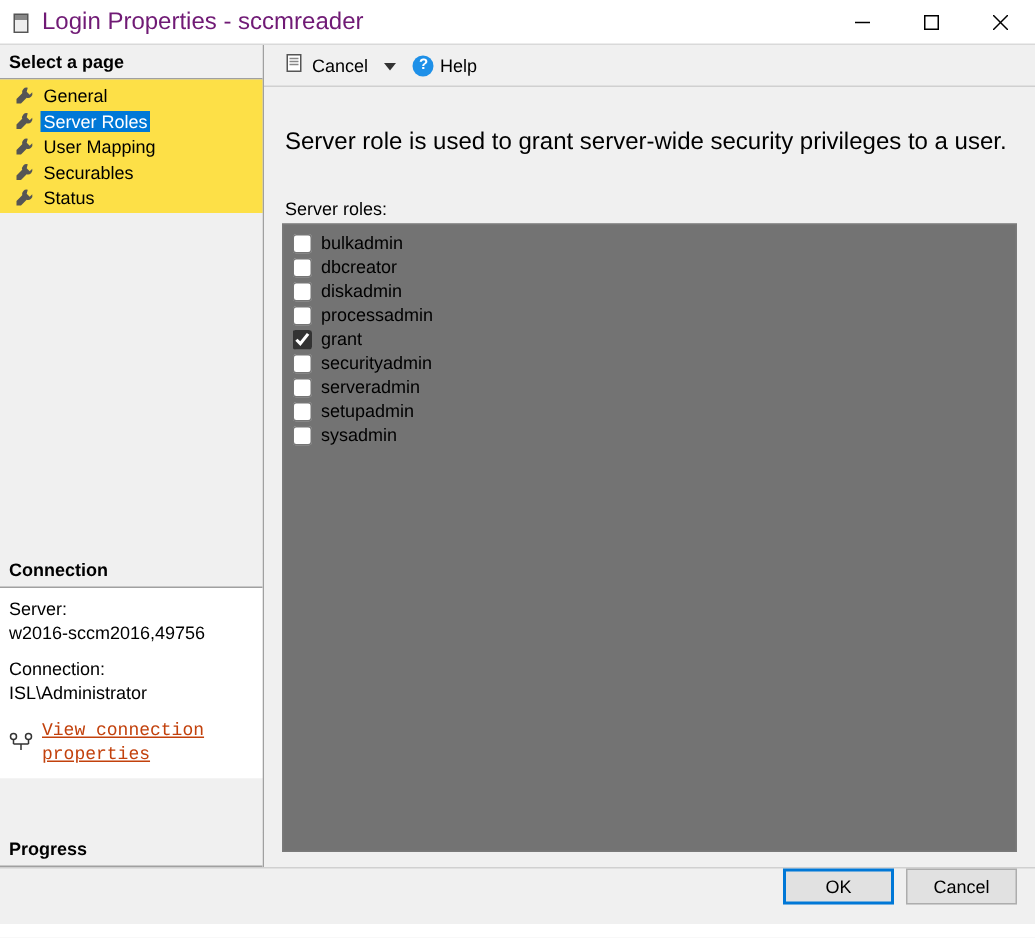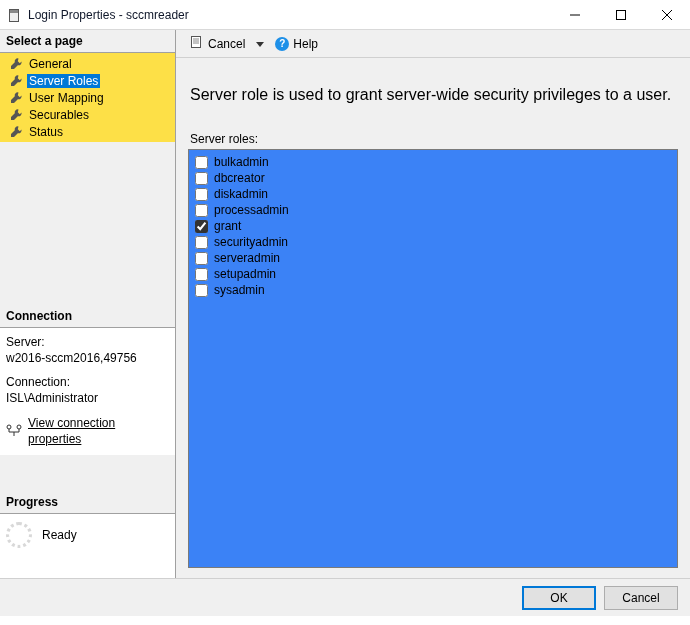--- a/index.html
+++ b/index.html
@@ -3,21 +3,21 @@
 <meta charset="utf-8">
 <style>
   * { box-sizing: border-box; font-family: "Segoe UI", Tahoma, sans-serif; }
   html, body { margin: 0; padding: 0; }
   body { width: 690px; height: 625px; background: #fff; font-size: 12px; color: #000; }
 
   
   .titlebar { height: 30px; border-bottom: 1px solid #d9d9d9; display: flex; align-items: center; padding: 0 0 0 8px; }
   .titlebar .app-icon { width: 12px; height: 14px; margin-right: 8px; display: inline-block; position: relative; }
   .titlebar .app-icon::before { content: ""; position: absolute; left: 1px; top: 1px; width: 8px; height: 11px; border: 1px solid #555; background: linear-gradient(#888 0 30%, #eee 30% 100%); }
-  .titlebar .title { flex: 1; font-size: 12px; color: #0f172a; }
+  .titlebar .title { flex: 1; font-size: 16px; color: #701a75; }
   .winbtns { display: flex; height: 100%; }
   .winbtn { width: 46px; display: flex; align-items: center; justify-content: center; }
   .winbtn svg { display: block; }
 
   
   .client { display: flex; height: 548px; }
   .leftcol { width: 176px; display: flex; flex-direction: column; border-right: 1px solid #a0a0a0; background: #f0f0f0; }
   .panel-head { background: #f0f0f0; border-bottom: 1px solid #a0a0a0; padding: 4px 6px; font-weight: bold; font-size: 12px; }
   .panel-body { background: #fde047; flex: 0 0 auto; }
   .page-list { padding: 2px 0; }
@@ -25,41 +25,41 @@
   .page-item .wrench { width: 13px; height: 13px; margin-right: 4px; flex: 0 0 auto; }
   .page-item .lbl { padding: 0 2px; }
   .page-item.selected .lbl { background: #0078d7; color: #fff; }
 
   .sp-filler { flex: 1; background: #f0f0f0; }
 
   .conn-body { background: #fff; padding: 6px 6px 8px 6px; font-size: 12px; line-height: 1.35; }
   .conn-body .row { margin-bottom: 8px; }
   .conn-link-row { display: flex; align-items: center; gap: 6px; margin-top: 2px; }
   .conn-link-row .net-icon { width: 16px; height: 14px; flex: 0 0 auto; }
-  .conn-link { color: #000000; text-decoration: underline; cursor: pointer; }
+  .conn-link { color: #c2410c; text-decoration: underline; cursor: pointer; font-family: Liberation Mono, monospace; }
 
   .progress-body { background: #fff; padding: 8px 6px 30px 6px; display: flex; align-items: center; gap: 10px; }
   .spinner { width: 26px; height: 26px; border: 3px dotted #d8d8d8; border-radius: 50%; }
 
   
   .rightcol { flex: 1; display: flex; flex-direction: column; background: #f0f0f0; }
   .toolbar { height: 28px; border-bottom: 1px solid #d0d0d0; display: flex; align-items: center; padding: 0 10px; gap: 6px; background: #f0f0f0; }
   .toolbar .tb-btn { display: flex; align-items: center; gap: 4px; padding: 2px 4px; cursor: default; }
   .tb-sep-arrow { width: 10px; display:flex; align-items:center; justify-content:center; }
   .help-icon { width: 14px; height: 14px; border-radius: 50%; background: #1e90e8; color: #fff; font-size: 10px; font-weight: bold; display: flex; align-items: center; justify-content: center; }
 
   .content { flex: 1; padding: 10px 12px 10px 12px; background: #f0f0f0; display: flex; flex-direction: column; }
   .desc { font-size: 16px; margin: 18px 0 28px 2px; }
   .lbl-roles { margin: 0 0 3px 2px; }
-  .roles-box { flex: 1; background: #3b82f6; border: 1px solid #7a7a7a; padding: 4px 6px; overflow: auto; }
+  .roles-box { flex: 1; background: #737373; border: 1px solid #7a7a7a; padding: 4px 6px; overflow: auto; }
   .role-item { display: flex; align-items: center; height: 16px; gap: 6px; }
   .role-item input[type=checkbox] { width: 13px; height: 13px; margin: 0; accent-color: #333; }
 
   
-  .footer { height: 38px; border-top: 1px solid #d0d0d0; background: #f0f0f0; display: flex; align-items: center; justify-content: flex-end; padding: 0 12px; gap: 8px; }
+  .footer { height: 38px; border-top: 1px solid #d0d0d0; background: #f0f0f0; display: flex; align-items: flex-start; justify-content: flex-end; padding: 0 12px; gap: 8px; }
   .btn { width: 74px; height: 24px; background: #e1e1e1; border: 1px solid #adadad; font-size: 12px; display: flex; align-items: center; justify-content: center; cursor: default; }
   .btn.primary { border: 2px solid #0078d7; background: #e1e1e1; }
 </style>
 </head>
 <body>
 
 <div class="titlebar">
   <span class="app-icon"></span>
   <span class="title">Login Properties - sccmreader</span>
   <div class="winbtns">
@@ -141,24 +141,20 @@
             <path d="M3 5 v3 M13 5 v3 M3 8 h10 M8 8 v4" stroke="#333" stroke-width="1" fill="none"></path>
           </svg>
         </span>
         <span class="conn-link">View connection properties</span>
       </div>
     </div>
 
     <div class="sp-filler" style="flex:0 0 36px"></div>
 
     <div class="panel-head">Progress</div>
-    <div class="progress-body">
-      <div class="spinner"></div>
-      <span>Ready</span>
-    </div>
   </div>
 
   <div class="rightcol">
     <div class="toolbar">
       <div class="tb-btn">
         <span>
           <svg width="14" height="14" viewBox="0 0 14 14">
             <rect x="1.5" y="1.5" width="9" height="11" fill="#fff" stroke="#555" stroke-width="1"></rect>
             <line x1="3" y1="4" x2="9" y2="4" stroke="#888" stroke-width="1"></line>
             <line x1="3" y1="6" x2="9" y2="6" stroke="#888" stroke-width="1"></line>

